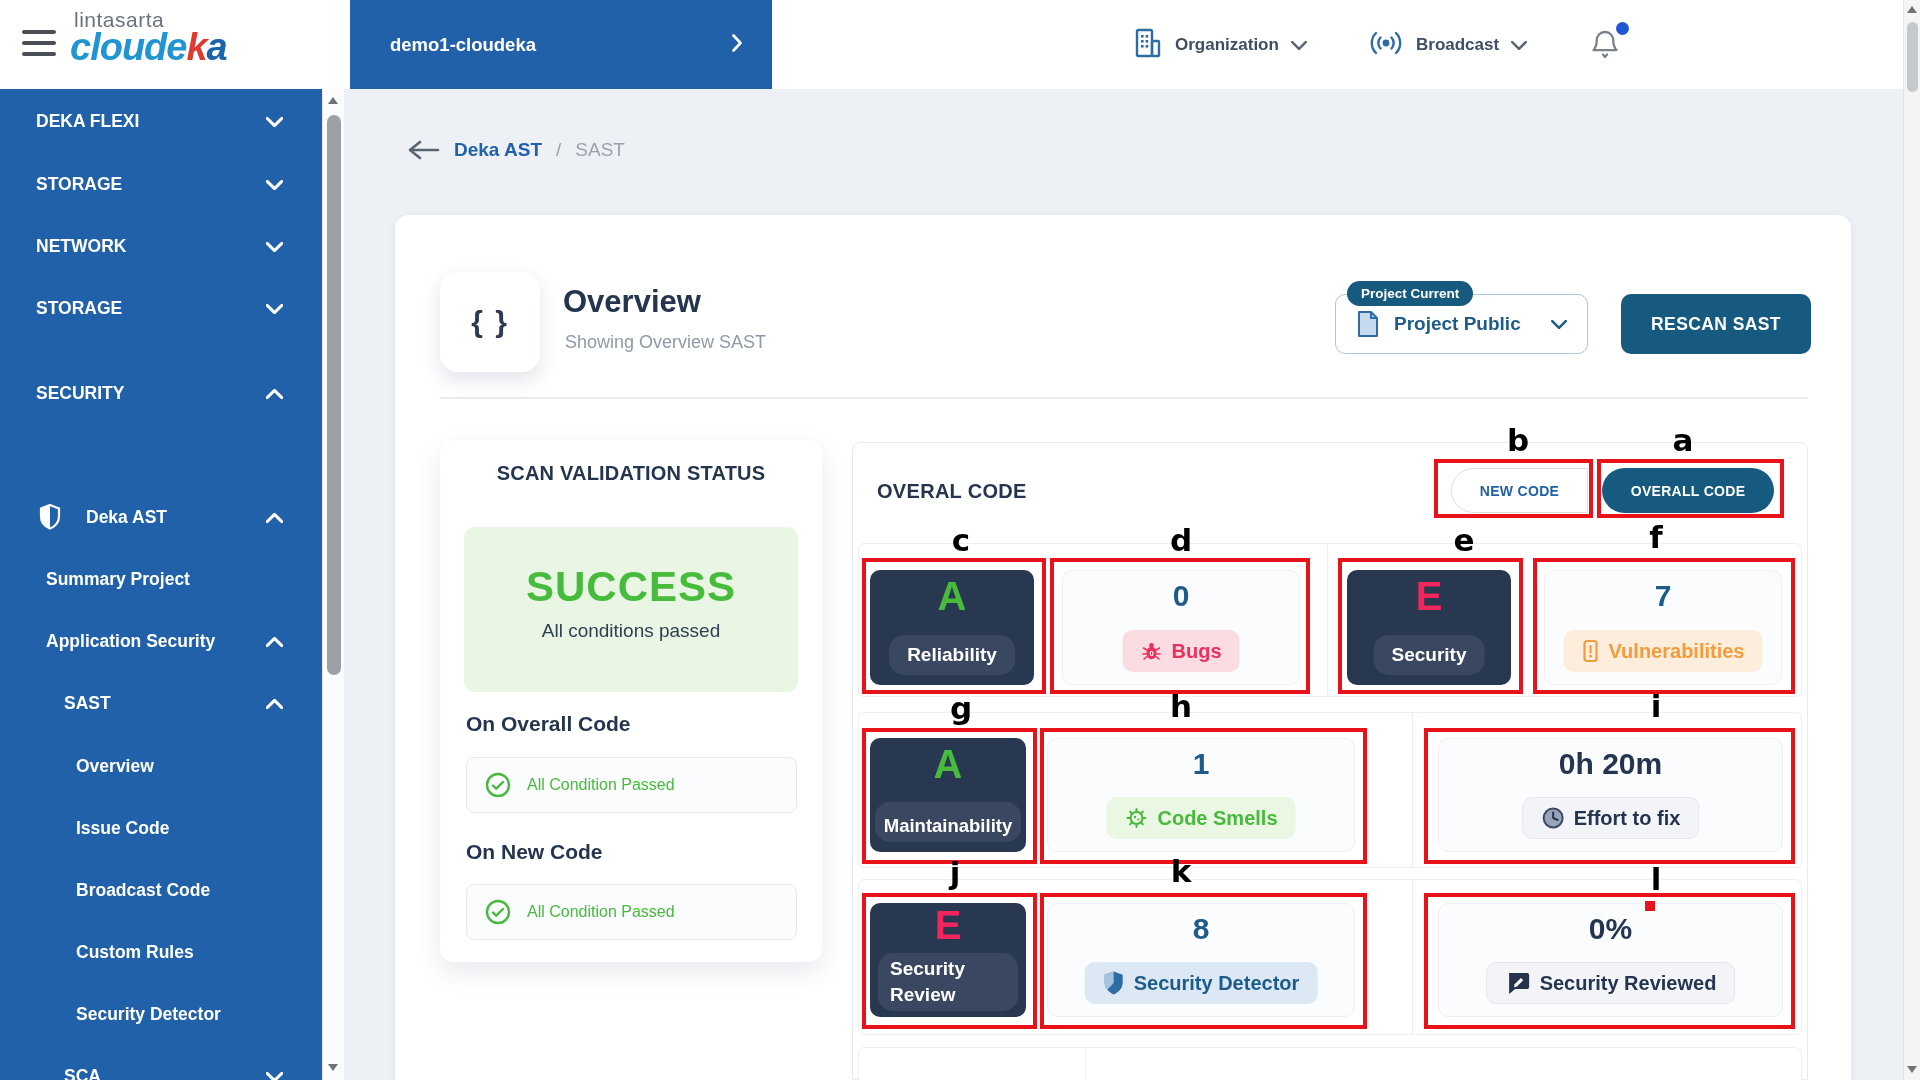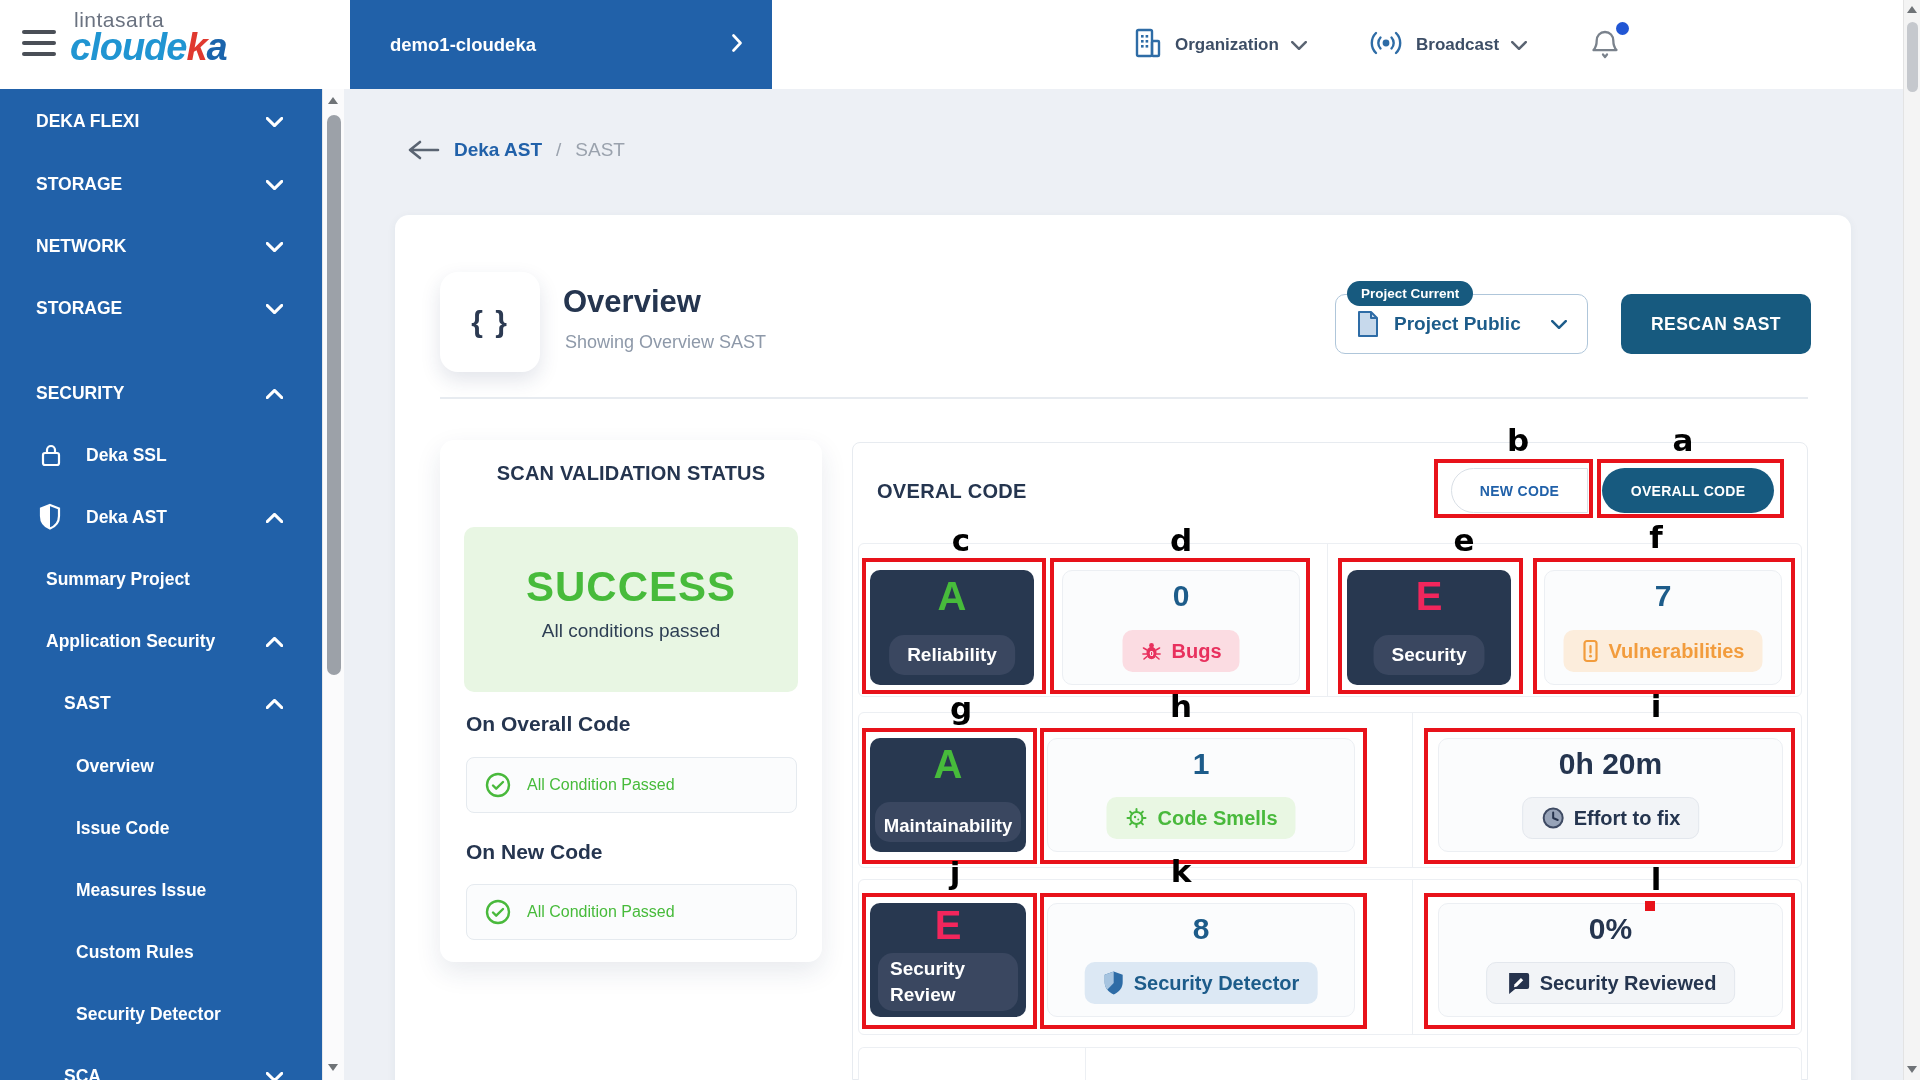--- a/index.html
+++ b/index.html
@@ -190,27 +190,20 @@
         <span class="chev"><svg width="17" height="10" viewBox="0 0 14 8">
             <path d="M1 1l6 6 6-6" fill="none" stroke="currentColor" stroke-width="2.4" stroke-linecap="round" stroke-linejoin="round"></path>
           </svg></span>
       </div>
     <div class="nav-item" style="top:286px;padding-left:36px">
         <span>SECURITY</span>
         <span class="chev"><svg width="17" height="10" viewBox="0 0 14 8">
             <path d="M1 7l6-6 6 6" fill="none" stroke="currentColor" stroke-width="2.4" stroke-linecap="round" stroke-linejoin="round"></path>
           </svg></span>
       </div>
-    <div class="nav-item" style="top:348px;padding-left:86px">
-        <span style="position:absolute;left:40px;top:5px"><svg width="22" height="26" viewBox="0 0 22 26">
-            <rect x="3" y="11" width="16" height="12" rx="2" fill="none" stroke="#fff" stroke-width="2.2"></rect>
-            <path d="M7 11V8a4 4 0 0 1 8 0v3" fill="none" stroke="#fff" stroke-width="2.2"></path>
-          </svg></span>
-        <span>Deka SSL</span>
-      </div>
     <div class="nav-item" style="top:410px;padding-left:86px">
         <span style="position:absolute;left:38px;top:4px"><svg width="24" height="28" viewBox="0 0 24 28">
             <path d="M12 2L3 5.5V13c0 6.5 3.8 10.5 9 12.5V2z" fill="#fff"></path>
             <path d="M12 2l9 3.5V13c0 6.5-3.8 10.5-9 12.5-5.2-2-9-6-9-12.5V5.5z" fill="none" stroke="#fff" stroke-width="2.2"></path>
           </svg></span>
         <span>Deka AST</span>
         <span class="chev"><svg width="17" height="10" viewBox="0 0 14 8">
             <path d="M1 7l6-6 6 6" fill="none" stroke="currentColor" stroke-width="2.4" stroke-linecap="round" stroke-linejoin="round"></path>
           </svg></span>
       </div>
@@ -229,21 +222,21 @@
             <path d="M1 7l6-6 6 6" fill="none" stroke="currentColor" stroke-width="2.4" stroke-linecap="round" stroke-linejoin="round"></path>
           </svg></span>
       </div>
     <div class="nav-item" style="top:659px;padding-left:76px">
         <span>Overview</span>
       </div>
     <div class="nav-item" style="top:721px;padding-left:76px">
         <span>Issue Code</span>
       </div>
     <div class="nav-item" style="top:783px;padding-left:76px">
-        <span>Measures Issue</span>
+        <span>Broadcast Code</span>
       </div>
     <div class="nav-item" style="top:845px;padding-left:76px">
         <span>Custom Rules</span>
       </div>
     <div class="nav-item" style="top:907px;padding-left:76px">
         <span>Security Detector</span>
       </div>
     <div class="nav-item" style="top:969px;padding-left:64px">
         <span>SCA</span>
         <span class="chev"><svg width="17" height="10" viewBox="0 0 14 8">

